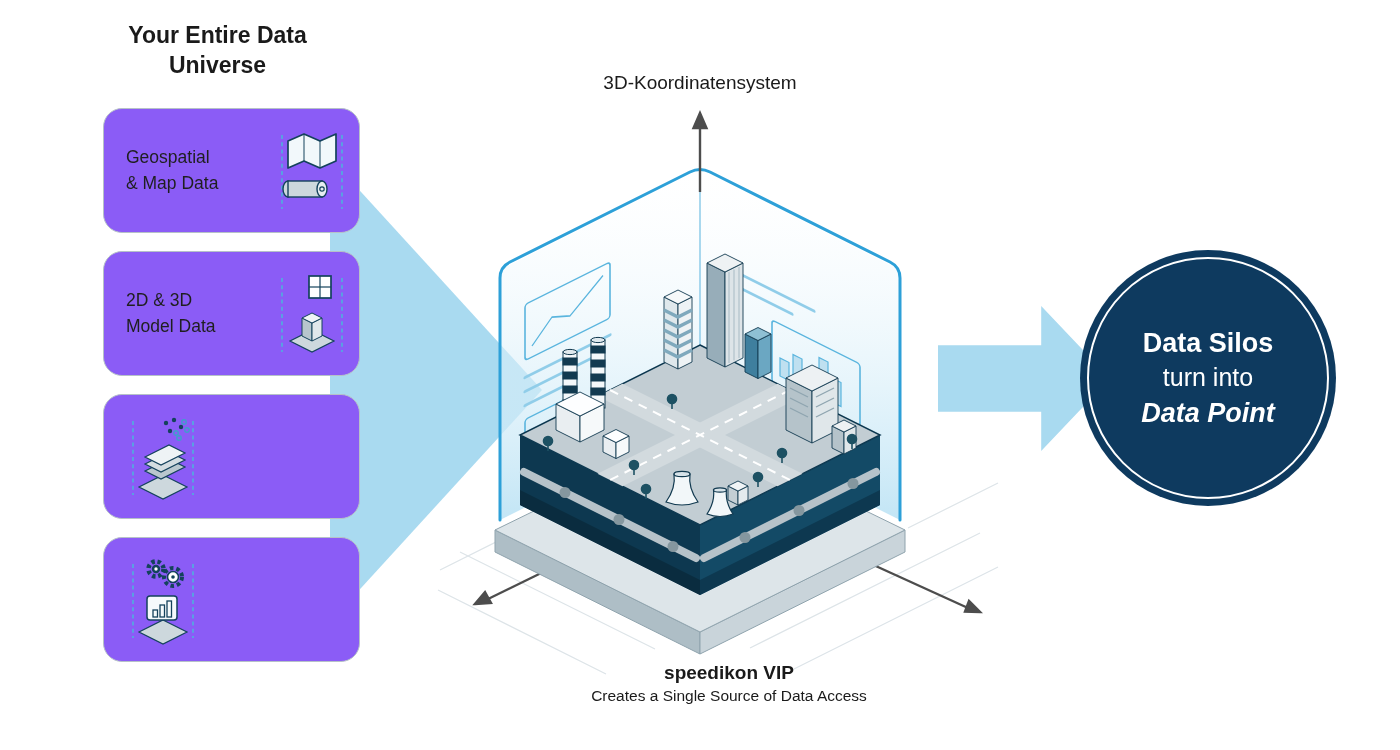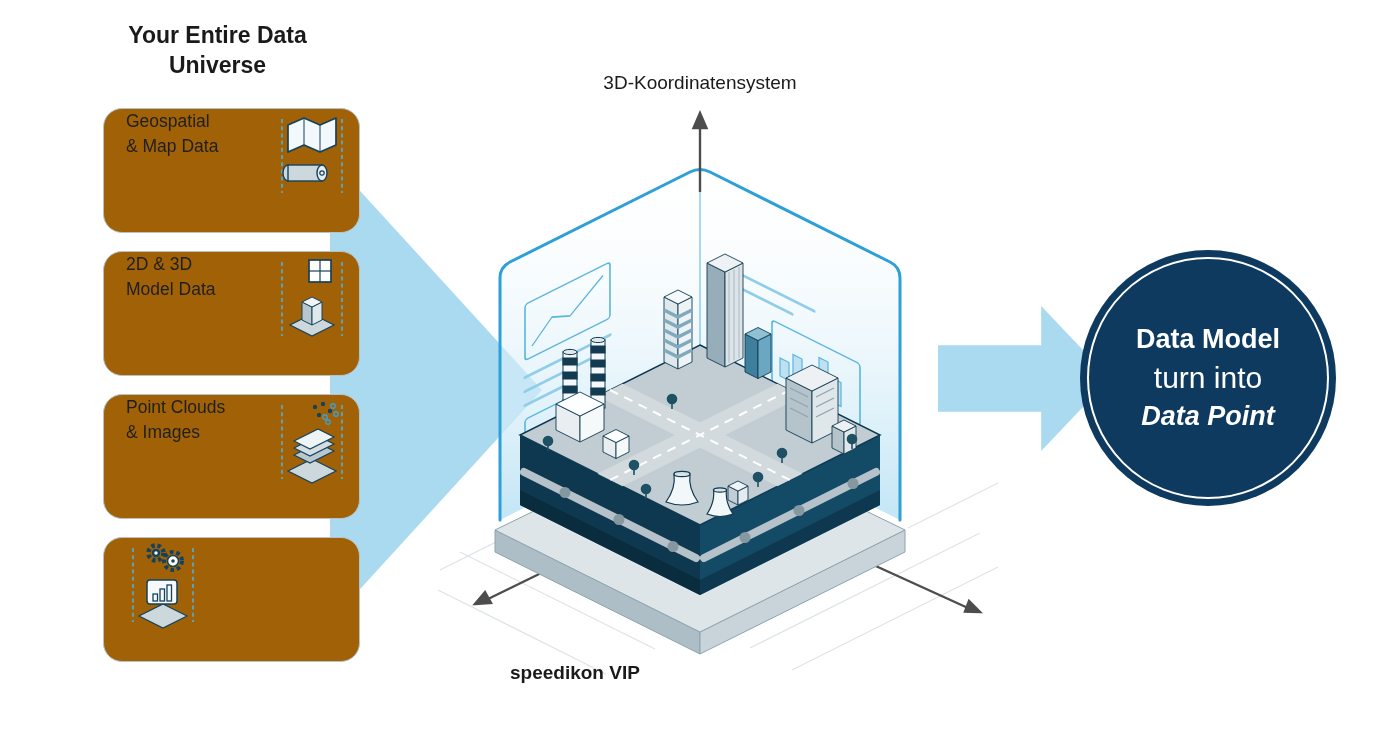--- a/index.html
+++ b/index.html
@@ -2,47 +2,47 @@
 <html><head>
 <meta charset="utf-8">
 <style>
   html,body{margin:0;padding:0;background:#ffffff;font-family:"Liberation Sans",sans-serif;color:#1a1a1a;}
   .canvas{position:relative;width:1400px;height:750px;background:#ffffff;overflow:hidden;}
 
   .left-title{position:absolute;left:95px;top:20px;width:245px;text-align:center;
     font-size:23px;font-weight:700;line-height:1.32;white-space:pre-line;}
 
   .cards{position:absolute;left:103px;top:108px;width:257px;display:flex;flex-direction:column;gap:18px;z-index:2;}
-  .card{height:125px;box-sizing:border-box;background:#a16207;border:1.5px solid #b6c1c8;border-radius:19px;
-    display:flex;align-items:flex-start;padding:0 10px 0 22px;}
+  .card{height:125px;box-sizing:border-box;background:#8b5cf6;border:1.5px solid #b6c1c8;border-radius:19px;
+    display:flex;align-items:center;padding:0 10px 0 22px;}
   .card-label{flex:1;font-size:17.5px;line-height:1.45;white-space:pre-line;color:#1f1f1f;}
   .icon-wrap{width:74px;height:92px;flex:none;}
   .icon-wrap svg{width:74px;height:92px;display:block;}
 
   .funnel-arrow{position:absolute;left:330px;top:158px;width:212px;height:464px;background:#a9daf0;
     clip-path:polygon(0 0,100% 50%,0 100%);z-index:1;}
 
   .axis-label{position:absolute;left:530px;top:72px;width:340px;text-align:center;
     font-size:19px;font-weight:400;z-index:5;}
 
   .scene-svg{position:absolute;left:420px;top:100px;width:600px;height:580px;z-index:3;}
 
-  .caption{position:absolute;left:510px;top:662px;width:380px;text-align:left;z-index:5;}
+  .caption{position:absolute;left:539px;top:662px;width:380px;text-align:center;z-index:5;}
   .caption-title{font-size:19px;font-weight:700;}
   .caption-sub{font-size:15.5px;margin-top:3px;}
 
   .flow-arrow{position:absolute;left:938px;top:306px;width:172px;height:145px;background:#a9daf0;
     clip-path:polygon(0 27%,60% 27%,60% 0,100% 50%,60% 100%,60% 73%,0 73%);z-index:1;}
 
   .result-circle{position:absolute;left:1080px;top:250px;width:256px;height:256px;border-radius:50%;
     background:#0e3a5f;z-index:4;display:flex;flex-direction:column;align-items:center;justify-content:center;
     color:#ffffff;text-align:center;}
   .result-circle::before{content:"";position:absolute;inset:7px;border:2.5px solid #ffffff;border-radius:50%;}
   .rc1{font-size:27px;font-weight:700;line-height:1.35;}
-  .rc2{font-size:30px;font-weight:400;line-height:1.35;}
+  .rc2{font-size:25px;font-weight:400;line-height:1.35;}
   .rc3{font-size:27px;font-weight:700;font-style:italic;line-height:1.35;}
 </style>
 </head>
 <body>
 
 <div class="canvas">
 
   <div class="left-title">Your Entire Data
 Universe</div>
 
@@ -84,22 +84,20 @@
           <line x1="34" y1="19" x2="56" y2="19" stroke="#14425c" stroke-width="1.2"></line>
           <polygon points="37,62 59,73 37,84 15,73" fill="#cdd8dd" stroke="#14425c" stroke-width="1.2"></polygon>
           <polygon points="27,50 37,55 37,73 27,68" fill="#b7c6cd" stroke="#14425c" stroke-width="1"></polygon>
           <polygon points="37,55 47,50 47,68 37,73" fill="#e1e8eb" stroke="#14425c" stroke-width="1"></polygon>
           <polygon points="37,45 47,50 37,55 27,50" fill="#f0f4f6" stroke="#14425c" stroke-width="1"></polygon>
         </svg>
       </div>
     </div>
 
     <div class="card">
-      <div class="card-label">Point Clouds
-&amp; Images</div>
       <div class="icon-wrap">
         <svg viewBox="0 0 74 92">
           <g stroke="#4fb0de" stroke-width="1.6" stroke-dasharray="4 3.2">
             <line x1="7" y1="10" x2="7" y2="84"></line>
               <line x1="67" y1="10" x2="67" y2="84"></line>
           </g>
           <g fill="#14425c">
             <circle cx="40" cy="12" r="2.2"></circle>
               <circle cx="48" cy="9" r="2.2"></circle>
             <circle cx="55" cy="16" r="2.2"></circle>
@@ -343,23 +341,24 @@
         <line x1="432" y1="342" x2="432" y2="349"></line>
           <circle cx="432" cy="339" r="4.5"></circle>
         <line x1="252" y1="302" x2="252" y2="309"></line>
           <circle cx="252" cy="299" r="4.5"></circle>
       </g>
     </g>
   </svg>
 
   <div class="caption">
     <div class="caption-title">speedikon VIP</div>
+    <div class="caption-sub">Creates a Single Source of Data Access</div>
   </div>
 
   <div class="flow-arrow"></div>
 
   <div class="result-circle">
-    <div class="rc1">Data Model</div>
+    <div class="rc1">Data Silos</div>
     <div class="rc2">turn into</div>
     <div class="rc3">Data Point</div>
   </div>
 
 </div>
 
 </body></html>

